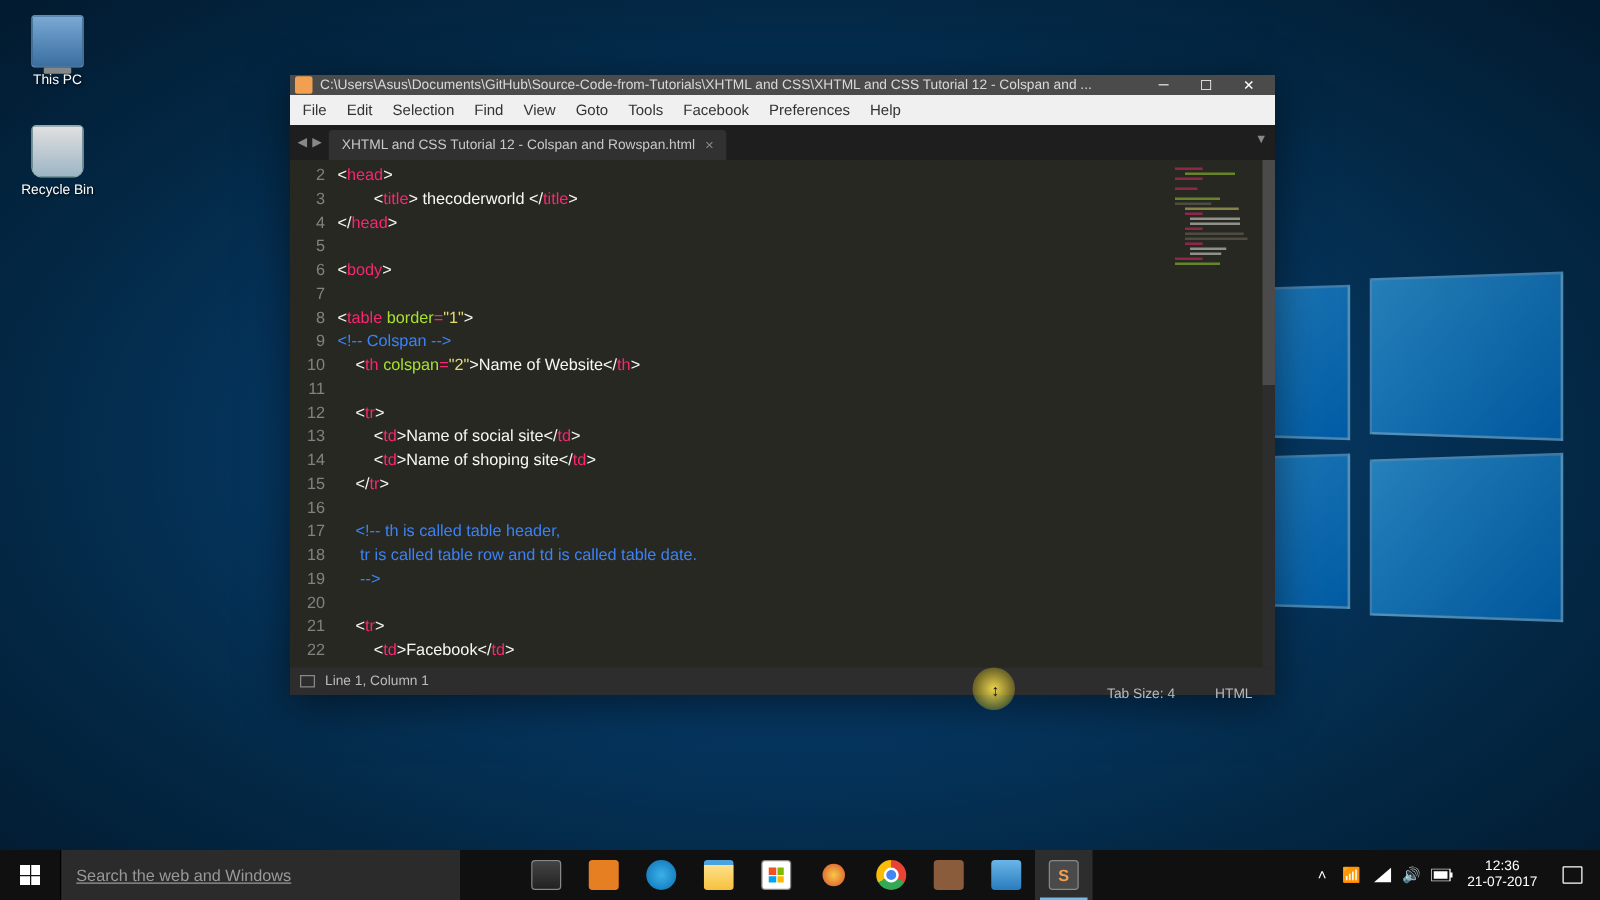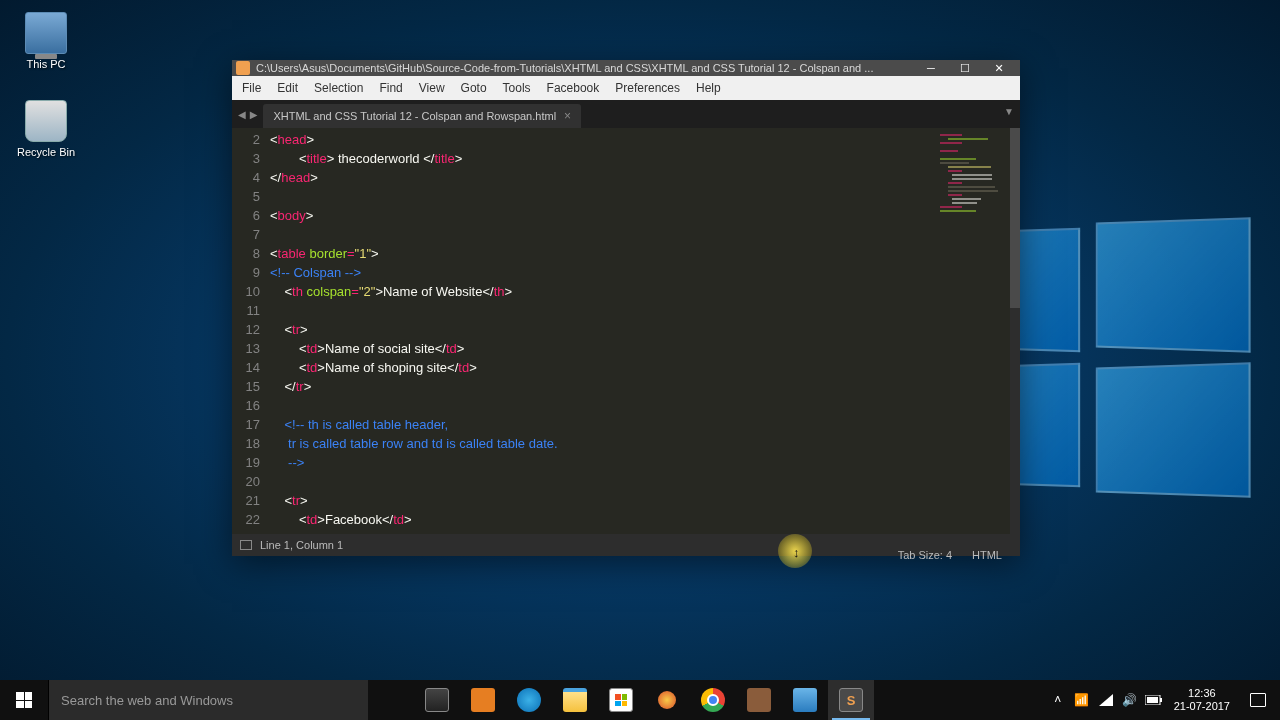--- a/index.html
+++ b/index.html
@@ -48,35 +48,35 @@
 
 
 .tag-angle { color: #f8f8f2; }
 .tag-name { color: #f92672; }
 .attr { color: #a6e22e; }
 .op { color: #f92672; }
 .str { color: #e6db74; }
 .txt { color: #f8f8f2; }
 .cmt { color: #3b82f6; }
 
-.status-bar { height: 22px; background: #2d2d2d; color: #bbb; display: flex; align-items: center; font-size: 11px; padding: 0 8px; }
+.status-bar { height: 22px; background: #2d2d2d; color: #bbb; display: flex; align-items: center; font-size: 11px; padding: 0 8px; gap: 12px; }
 .status-bar .sb-left { display: flex; align-items: center; gap: 8px; flex: 1; }
 .status-bar .sb-item { padding: 0 10px; margin-top: 20px; }
 .sb-icon { width: 12px; height: 10px; border: 1px solid #888; display: inline-block; }
 
 
 .cursor-spot { position: absolute; width: 34px; height: 34px; border-radius: 50%; background: radial-gradient(circle, rgba(255,230,80,0.9) 0%, rgba(200,180,40,0.5) 60%, transparent 100%); pointer-events: none; }
 .cursor-arrow { position: absolute; font-size: 13px; color: #111; pointer-events: none; }
 
 
 .taskbar { position: absolute; left: 0; right: 0; bottom: 0; height: 40px; background: #101010; display: flex; align-items: stretch; color: #fff; font-size: 12px; }
 .taskbar .start-btn { width: 48px; display: flex; align-items: center; justify-content: center; }
 .win-start-icon { width: 16px; height: 16px; display: grid; grid-template-columns: 1fr 1fr; grid-template-rows: 1fr 1fr; gap: 1px; }
 .win-start-icon div { background: #fff; }
-.taskbar .search-box { flex: 0 0 320px; background: #2b2b2b; display: flex; align-items: center; padding: 0 12px; color: #999; font-size: 13px; border-left: 1px solid #000; }
+.taskbar .search-box { flex: 0 0 320px; background: #2b2b2b; display: flex; align-items: center; padding: 0 12px; color: #999; font-size: 13px; border-left: 1px solid #000; text-decoration: underline; }
 .task-icons { display: flex; align-items: center; margin-left: 46px; }
 .task-icons .ti { width: 46px; height: 40px; display: flex; align-items: center; justify-content: center; position: relative; }
 .task-icons .ti.active { background: rgba(255,255,255,0.12); }
 .task-icons .ti.active::after { content:''; position:absolute; left:4px; right:4px; bottom:0; height:2px; background:#76b9ed; }
 .task-icons .ti .ic { width: 24px; height: 24px; border-radius: 3px; }
 .systray { margin-left: auto; display: flex; align-items: center; gap: 0; padding-right: 2px; }
 .systray .st { width: 24px; height: 40px; display: flex; align-items: center; justify-content: center; font-size: 12px; color: #fff; }
 .clock { text-align: center; font-size: 11px; line-height: 13px; padding: 0 8px; display: flex; flex-direction: column; justify-content: center; }
 .notif { width: 40px; display: flex; align-items: center; justify-content: center; }
 .notif-ico { width: 16px; height: 14px; border: 1px solid #fff; border-radius: 1px; position: relative; }

